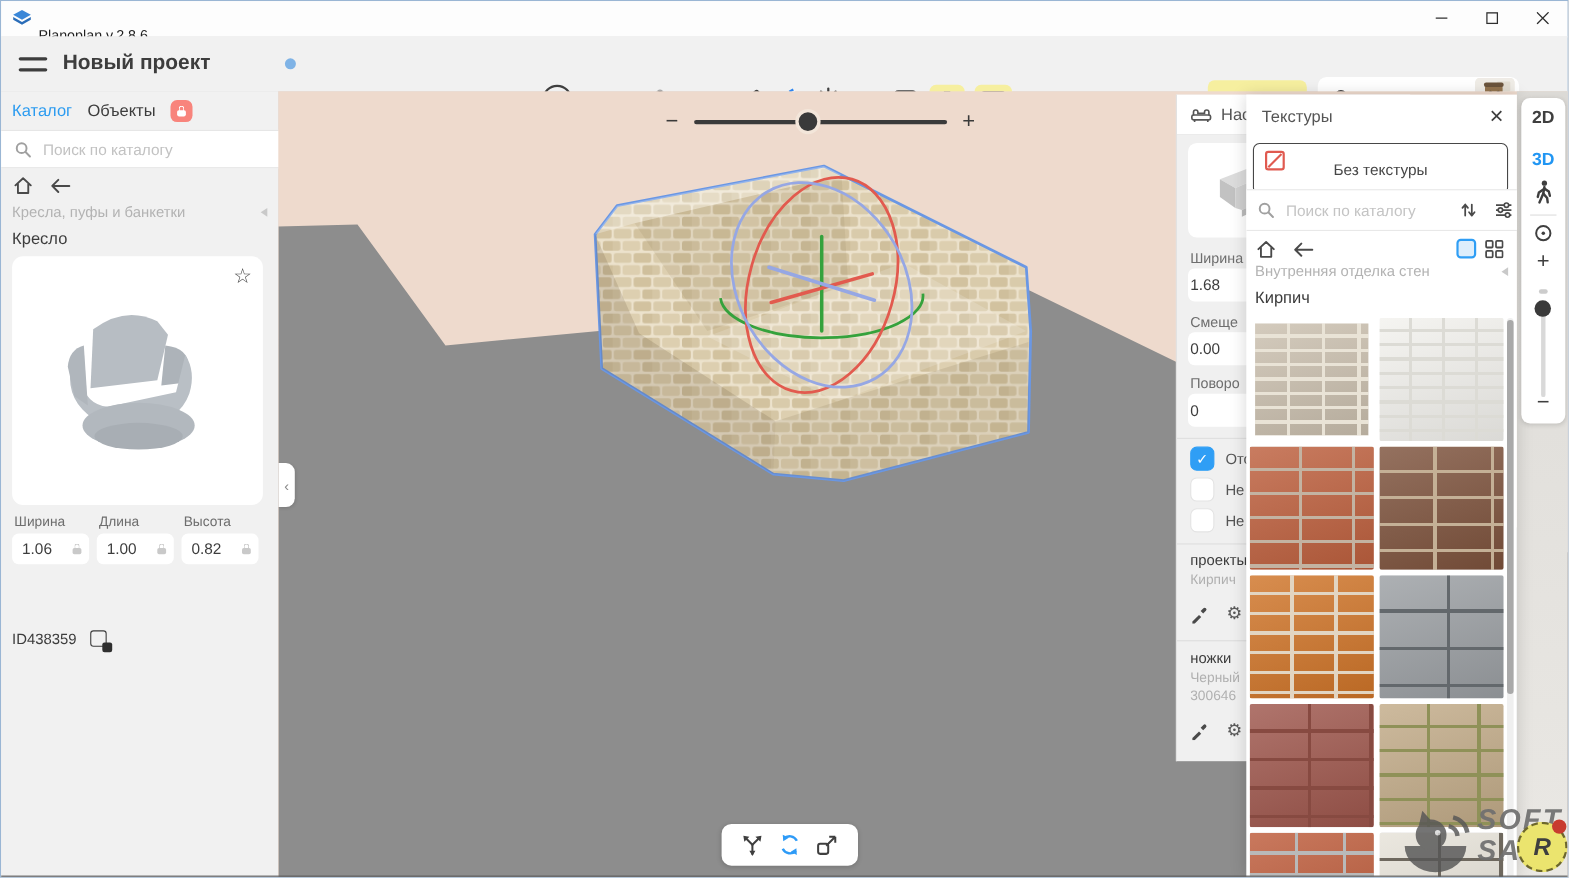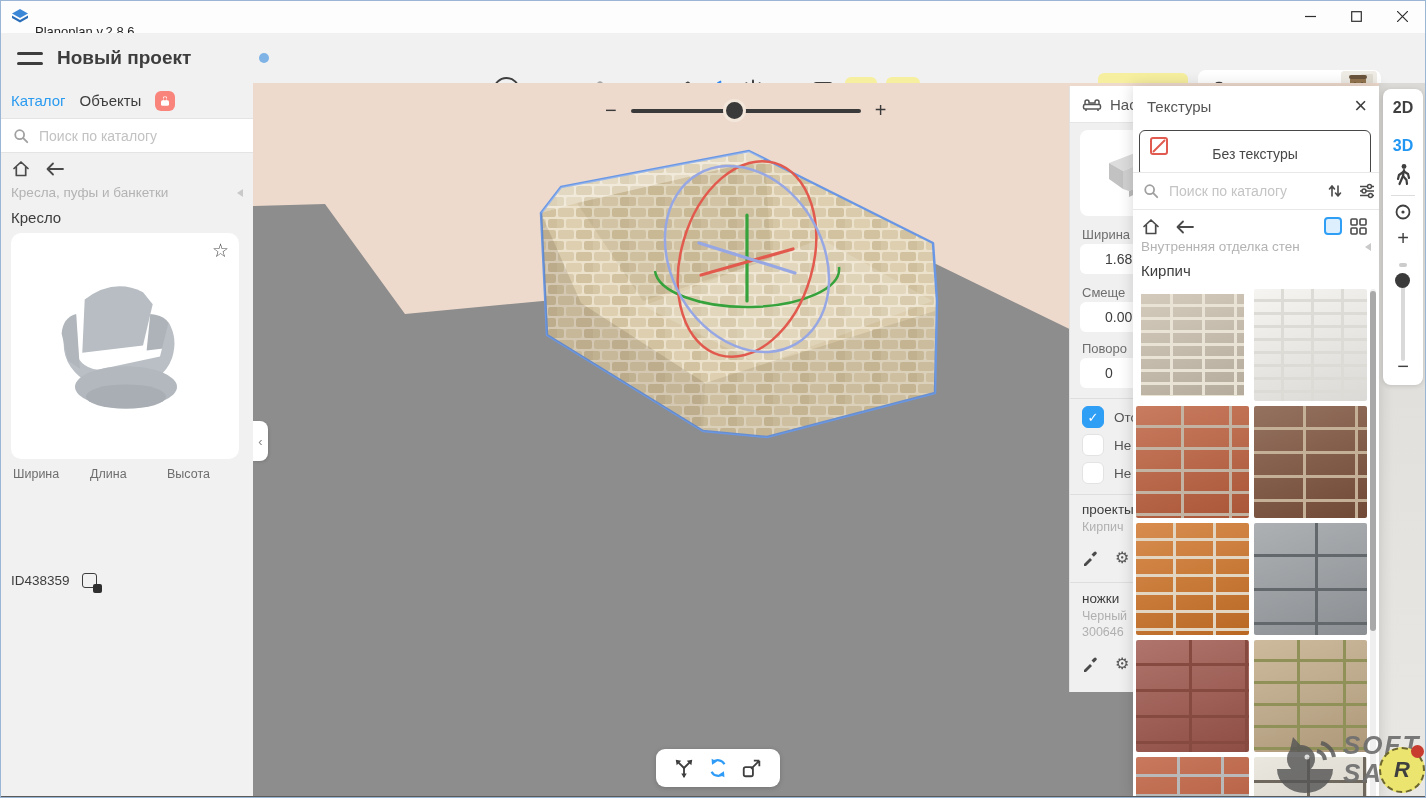--- a/index.html
+++ b/index.html
@@ -67,21 +67,21 @@
   .zs-track{width:230px;height:4px;background:#3a3a3a;border-radius:2px;position:relative;}
   .zs-knob{position:absolute;left:92px;top:-10px;width:17px;height:17px;border-radius:50%;background:#3a3a3a;border:3px solid #f3e6da;}
   .handle{left:0;top:338px;width:15px;height:40px;background:#fff;border-radius:0 8px 8px 0;color:#8a8a8a;font-size:13px;box-shadow:1px 1px 3px rgba(0,0,0,.12);}
   .vp-pill{left:403px;top:666px;width:124px;height:38px;background:#fff;border-radius:9px;gap:12px;box-shadow:0 1px 5px rgba(0,0,0,.18);}
 
   
   .settings{left:1068px;top:85px;width:212px;height:606px;background:#f0f0f0;z-index:10;border-left:1px solid #e2e2e2;overflow:hidden;}
   .sp-head{left:0;top:0;width:100%;height:36px;background:#fff;border-bottom:1px solid #e6e6e6;padding-left:12px;gap:8px;font-size:15px;color:#555;}
   .sp-thumb{left:10px;top:44px;width:104px;height:86px;background:#fff;border-radius:8px;}
   .sp-lbl{font-size:13px;color:#6e6e6e;white-space:nowrap;}
-  .sp-inp{width:96px;height:30px;background:#fff;border-radius:6px;font-size:14px;color:#3d3d3d;display:flex;align-items:center;padding-left:25px;box-sizing:border-box;}
+  .sp-inp{width:96px;height:30px;background:#fff;border-radius:6px;font-size:14px;color:#3d3d3d;display:flex;align-items:center;padding-left:2px;box-sizing:border-box;}
   .sp-div{left:0;width:212px;height:1px;background:#dedede;}
   .cb{width:22px;height:22px;border-radius:6px;background:#fff;border:1px solid #e3e3e3;box-sizing:border-box;color:#fff;font-size:13px;}
   .cb.on{background:#2f9ef5;border-color:#2f9ef5;}
   .sp-ck-lbl{font-size:13.5px;color:#555;}
   .mat-name{font-size:13.5px;color:#3d3d3d;}
   .mat-val{font-size:12.5px;color:#b0b0b0;white-space:nowrap;}
 
   
   .texpanel{left:1132px;top:85px;width:246px;height:713px;background:#fff;z-index:25;box-shadow:0 0 14px rgba(0,0,0,.16);overflow:hidden;}
   .tx-title{font-size:15px;color:#555;}
@@ -341,20 +341,34 @@
         <path d="M29 42 q-11 3 -12 16 l5 22 10 7 z" fill="#b0b6bc"></path>
         <ellipse cx="70" cy="102" rx="42" ry="17" fill="#b2b8be"></ellipse>
         <ellipse cx="70" cy="110" rx="33" ry="10" fill="#a8aeb4"></ellipse>
       </svg>
     </div>
 
     <div class="abs fx" style="left:12px;top:384px;gap:0">
       <span class="dimlbl" style="width:77px">Ширина</span>
       <span class="dimlbl" style="width:77px">Длина</span>
       <span class="dimlbl">Высота</span>
+    </div>
+    <div class="abs fx" style="left:10px;top:402px;gap:7px">
+      <span class="diminp">
+          <span>1.06</span>
+          <span class="lock sm" style="color:#c9c9c9"></span>
+        </span>
+      <span class="diminp">
+          <span>1.00</span>
+          <span class="lock sm" style="color:#c9c9c9"></span>
+        </span>
+      <span class="diminp">
+          <span>0.82</span>
+          <span class="lock sm" style="color:#c9c9c9"></span>
+        </span>
     </div>
     <div class="abs idrow fx">
       <span>ID438359</span>
       <span class="copy"></span>
     </div>
   </div>
 
   <div class="abs viewport">
     <svg class="abs" style="left:0;top:0" width="1174" height="716" viewBox="0 0 1174 716">
       <polygon points="0,123 72,121 152,231 683,181 1174,420 1174,716 0,716" fill="#8d8d8d"></polygon>

